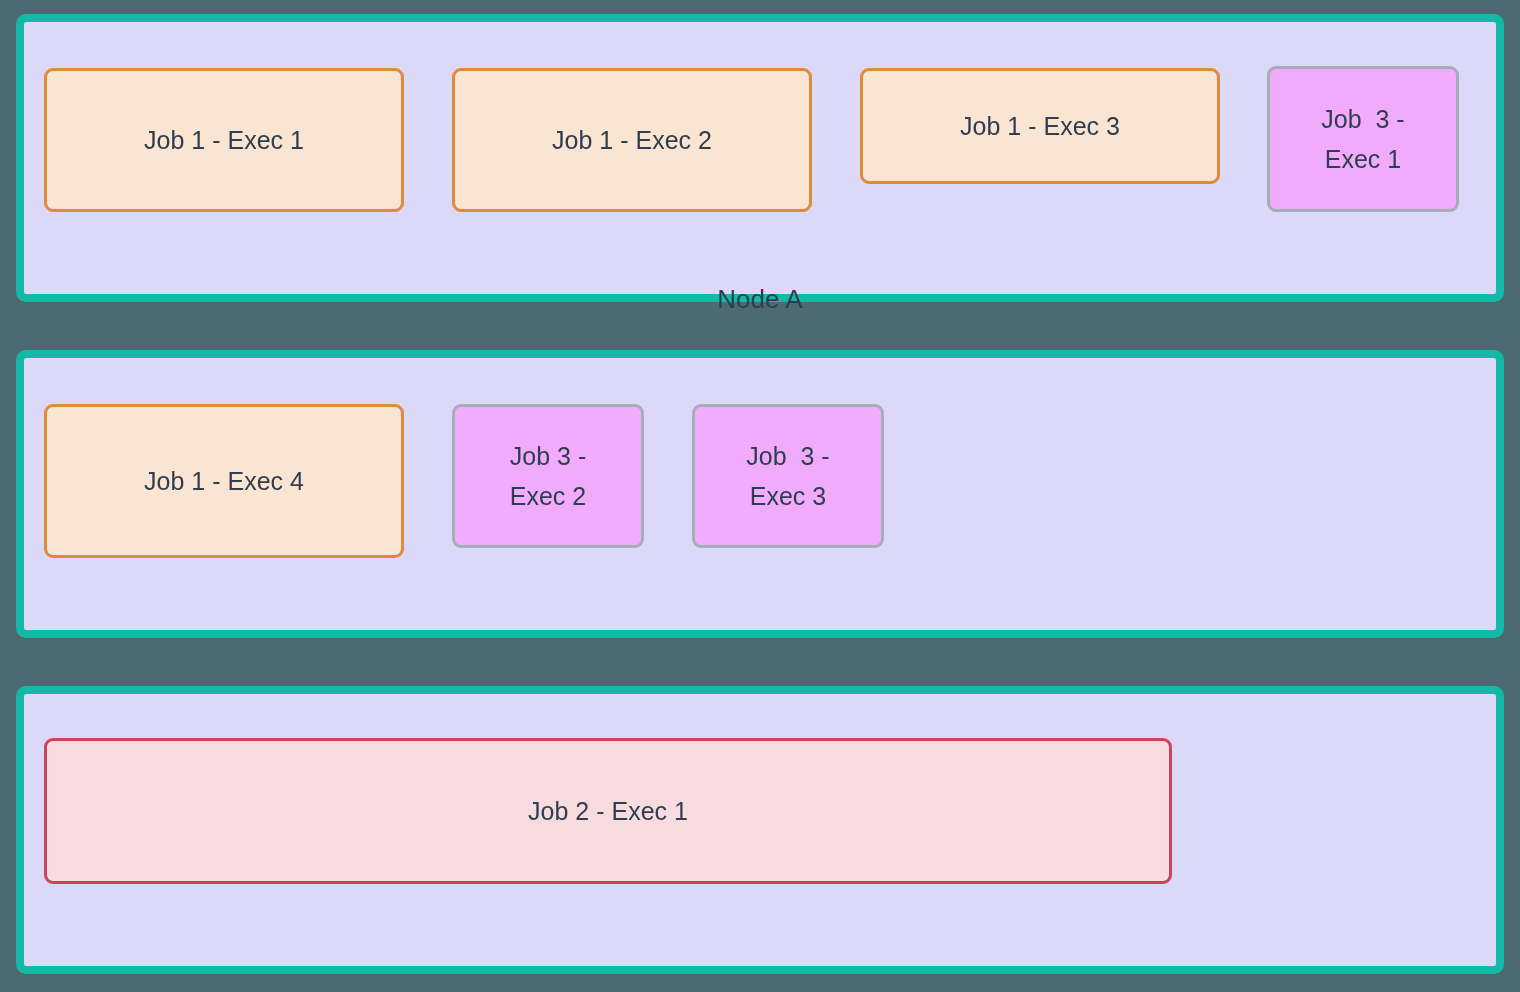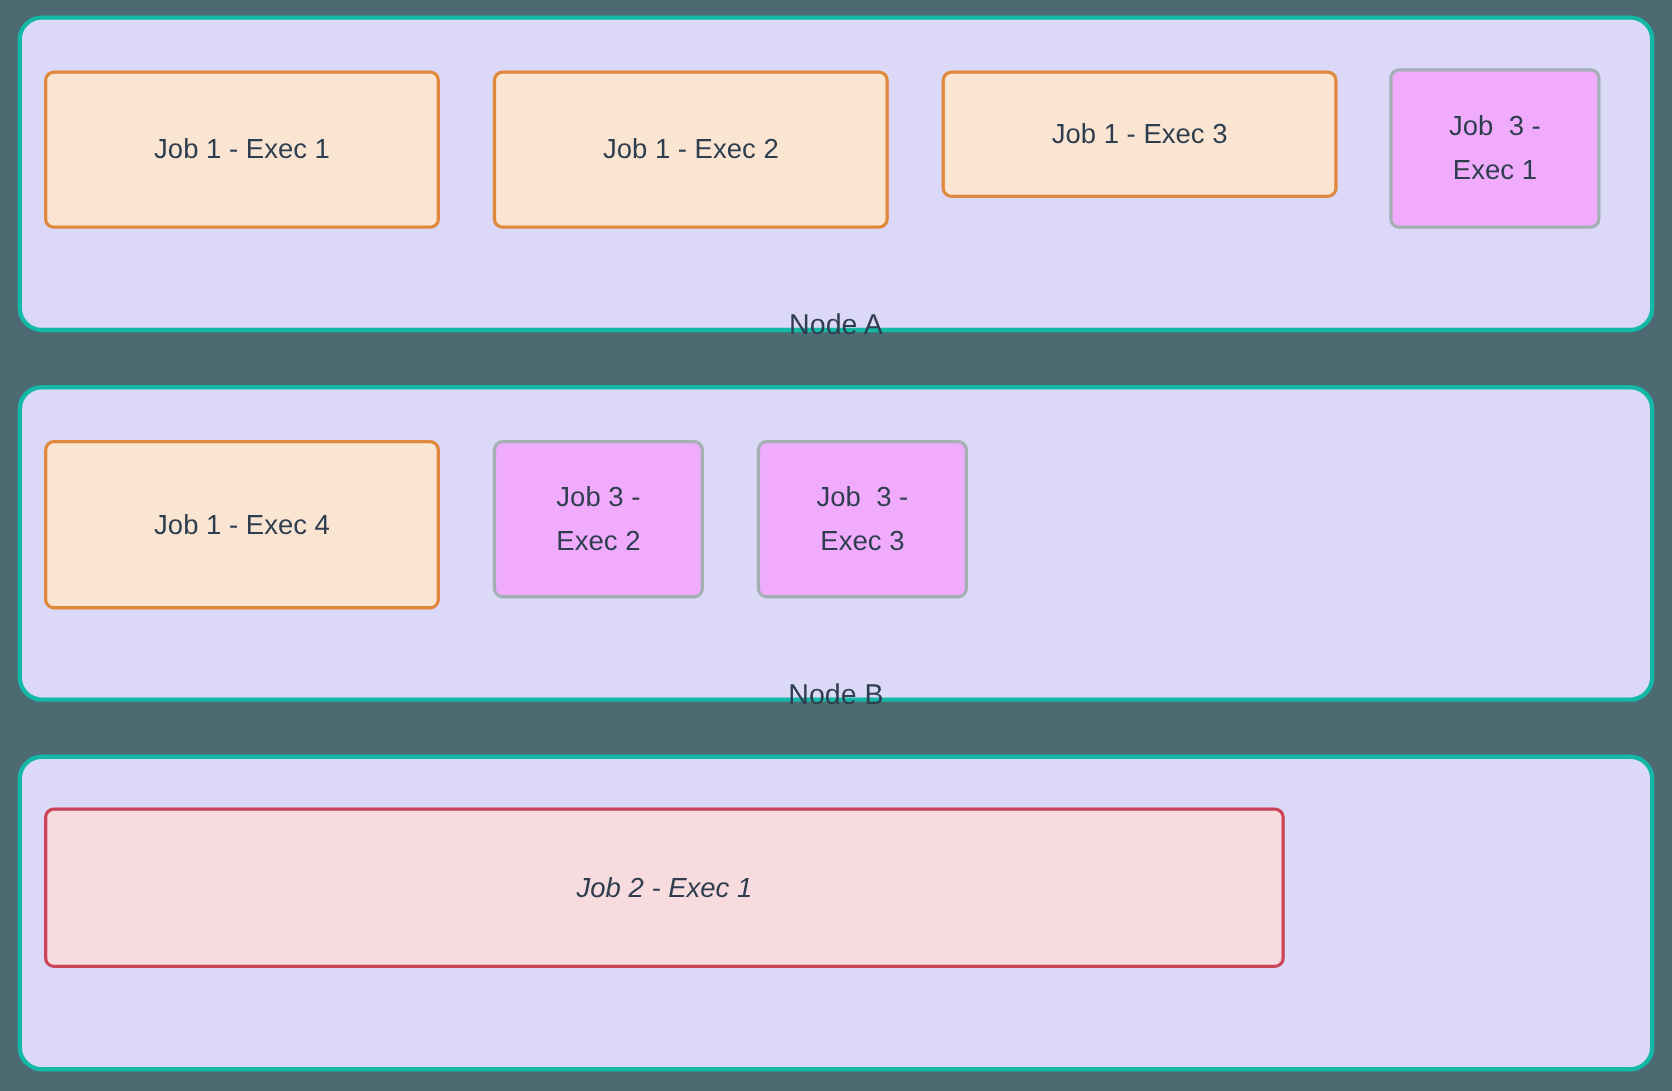--- a/index.html
+++ b/index.html
@@ -16,26 +16,26 @@
     width: 1520px;
     height: 992px;
   }
   .node {
     position: absolute;
     left: 16px;
     width: 1488px;
     height: 288px;
     box-sizing: border-box;
     background: #dcd9f8;
-    border: 4px solid #14b8a6;
-    border-radius: 22px;
+    border: 8px solid #14b8a6;
+    border-radius: 10px;
   }
   .node-a { top: 14px; }
   .node-b { top: 350px; }
-  .node-c { top: 686px; font-style: italic; }
+  .node-c { top: 686px; }
   .node-label {
     position: absolute;
     left: 0;
     right: 0;
     top: 230px;
     text-align: center;
     font-size: 26px;
     color: #2e3e4e;
     margin-top: 32px;
   }
@@ -105,21 +105,20 @@
       <span class="job-label">Job 1 - Exec 4</span>
     </div>
     <div class="job-box job3 box-1">
       <span class="job-label">Job 3 -
 Exec 2</span>
     </div>
     <div class="job-box job3 box-2">
       <span class="job-label">Job  3 -
 Exec 3</span>
     </div>
-    <div class="node-label">Node B</div>
   </div>
 
   <div class="node node-c">
     <div class="job-box job2 box-0">
       <span class="job-label">Job 2 - Exec 1</span>
     </div>
   </div>
 
 </div>
 

